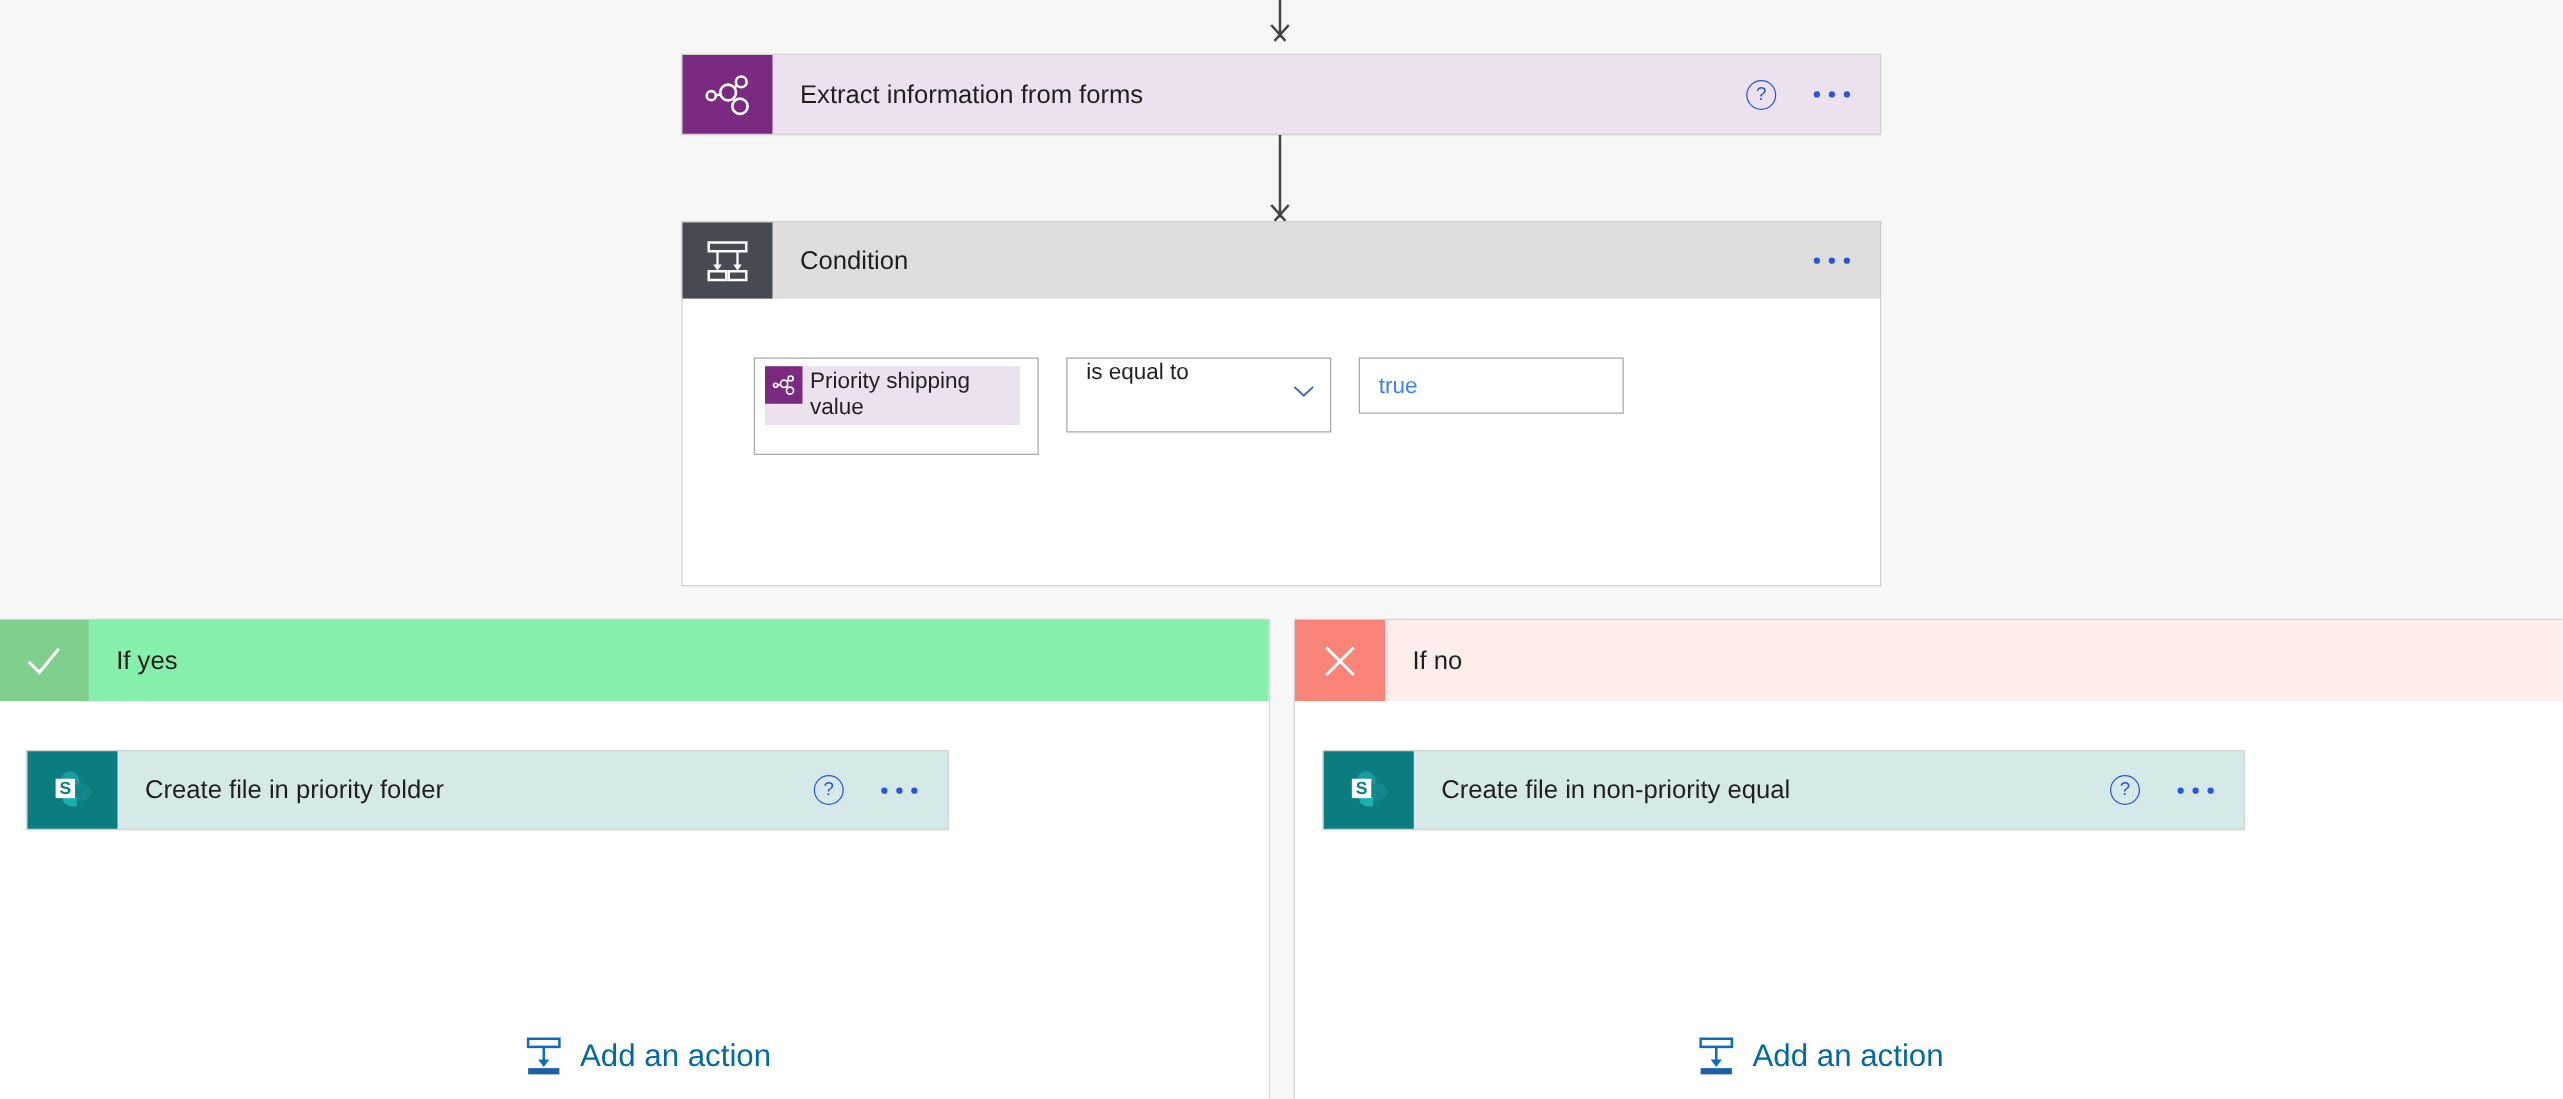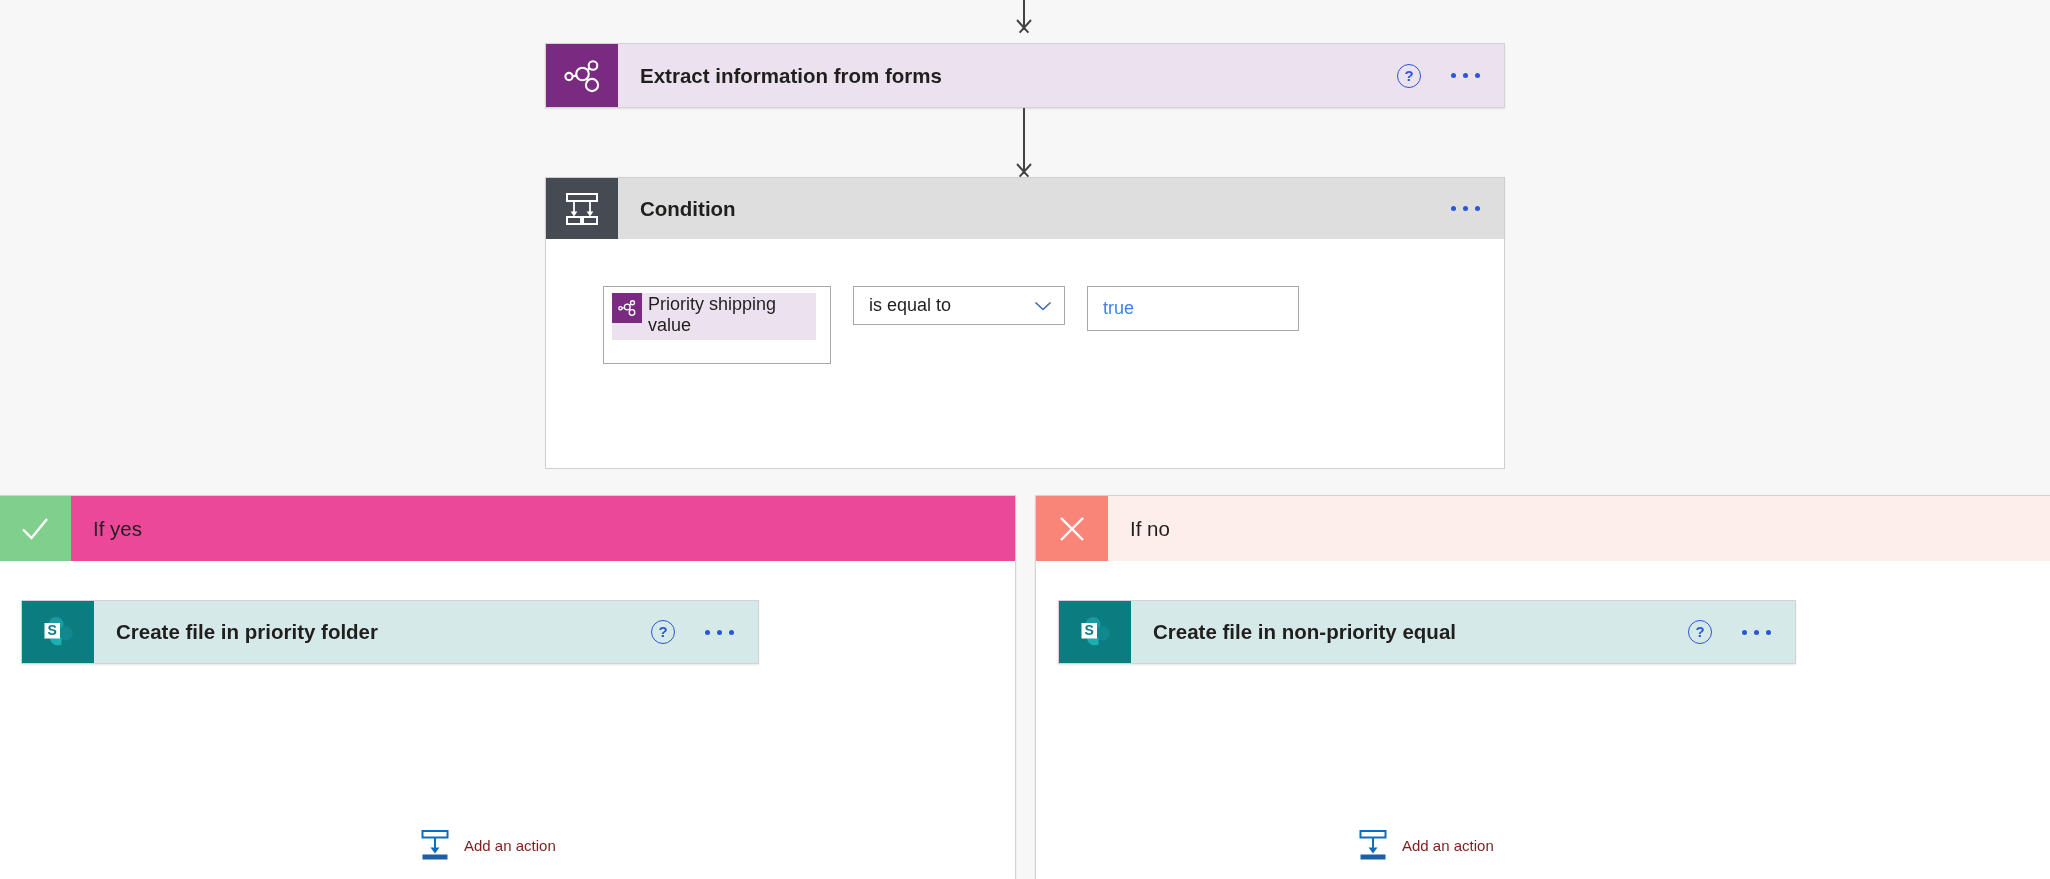--- a/index.html
+++ b/index.html
@@ -76,21 +76,20 @@
     display: flex;
     align-items: center;
     justify-content: center;
   }
   .card-body {
     flex: 1 1 auto;
     display: flex;
     align-items: center;
     padding: 0 22px 0 22px;
     min-width: 0;
-    font-weight: bold;
   }
   .card-title {
     font-size: 20.5px;
     color: #201f1e;
     white-space: nowrap;
     overflow: hidden;
     text-overflow: ellipsis;
   }
   .card-actions {
     margin-left: auto;
@@ -213,28 +212,28 @@
   .token-chip .chip-text {
     font-size: 18px;
     color: #201f1e;
     line-height: 1.18;
     padding: 1px 8px 4px 6px;
     max-width: 160px;
   }
 
   .cond-select {
     width: 212px;
-    height: 39px;
+    height: 60px;
     border: 1px solid #a8a8a8;
     background: #fff;
     box-sizing: border-box;
     display: flex;
-    align-items: center;
     padding: 0 12px 0 15px;
     cursor: pointer;
+    flex-direction: column;
   }
   .cond-select .sel-label {
     font-size: 18px;
     color: #201f1e;
   }
   .chev {
     margin-left: auto;
     width: 18px;
     height: 10px;
   }
@@ -303,21 +302,21 @@
     overflow: hidden;
   }
   #branch-yes { left: -2px; width: 1018px; height: 390px; }
   #branch-no  { left: 1035px; width: 1018px; height: 390px; }
 
   .branch-header {
     height: 65px;
     display: flex;
     align-items: stretch;
   }
-  #branch-yes .branch-header { background: #ec4899; }
+  #branch-yes .branch-header { background: #86efac; }
   #branch-no  .branch-header { background: #fdeeec; }
 
   .branch-badge {
     width: 72px;
     flex: 0 0 72px;
     display: flex;
     align-items: center;
     justify-content: center;
   }
   #branch-yes .branch-badge { background: #80cf8d; }
@@ -356,22 +355,22 @@
     top: 268px;
     display: flex;
     align-items: center;
     gap: 14px;
     cursor: pointer;
   }
   #add-action-yes { left: 421px; }
   #add-action-no  { left: 322px; }
   .add-action .insert-icon { width: 30px; height: 32px; display: block; }
   .add-action .aa-label {
-    font-size: 15px;
-    color: #7f1d1d;
+    font-size: 25px;
+    color: #0369a1;
   }
 </style>
 </head>
 <body>
 
 <div class="canvas">
 
   <div class="connector" style="left:1004px; top:-6px; height:50px;">
     <div class="line" style="height:36px;"></div>
     <div class="head" style="top:26px;"></div>

